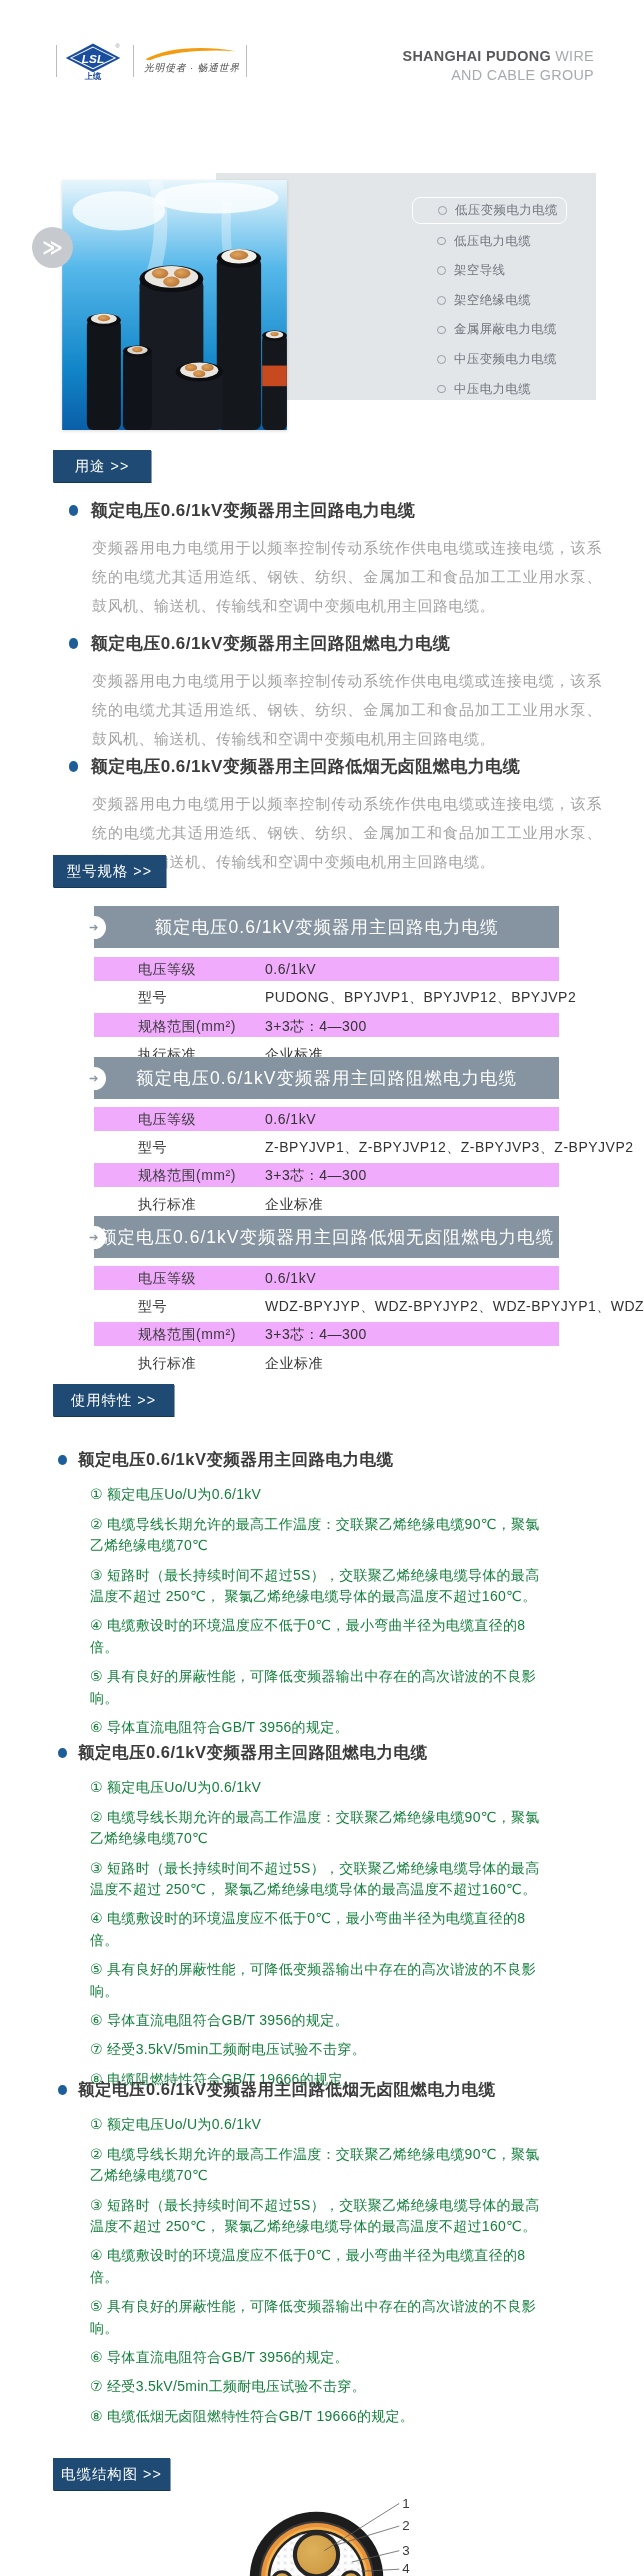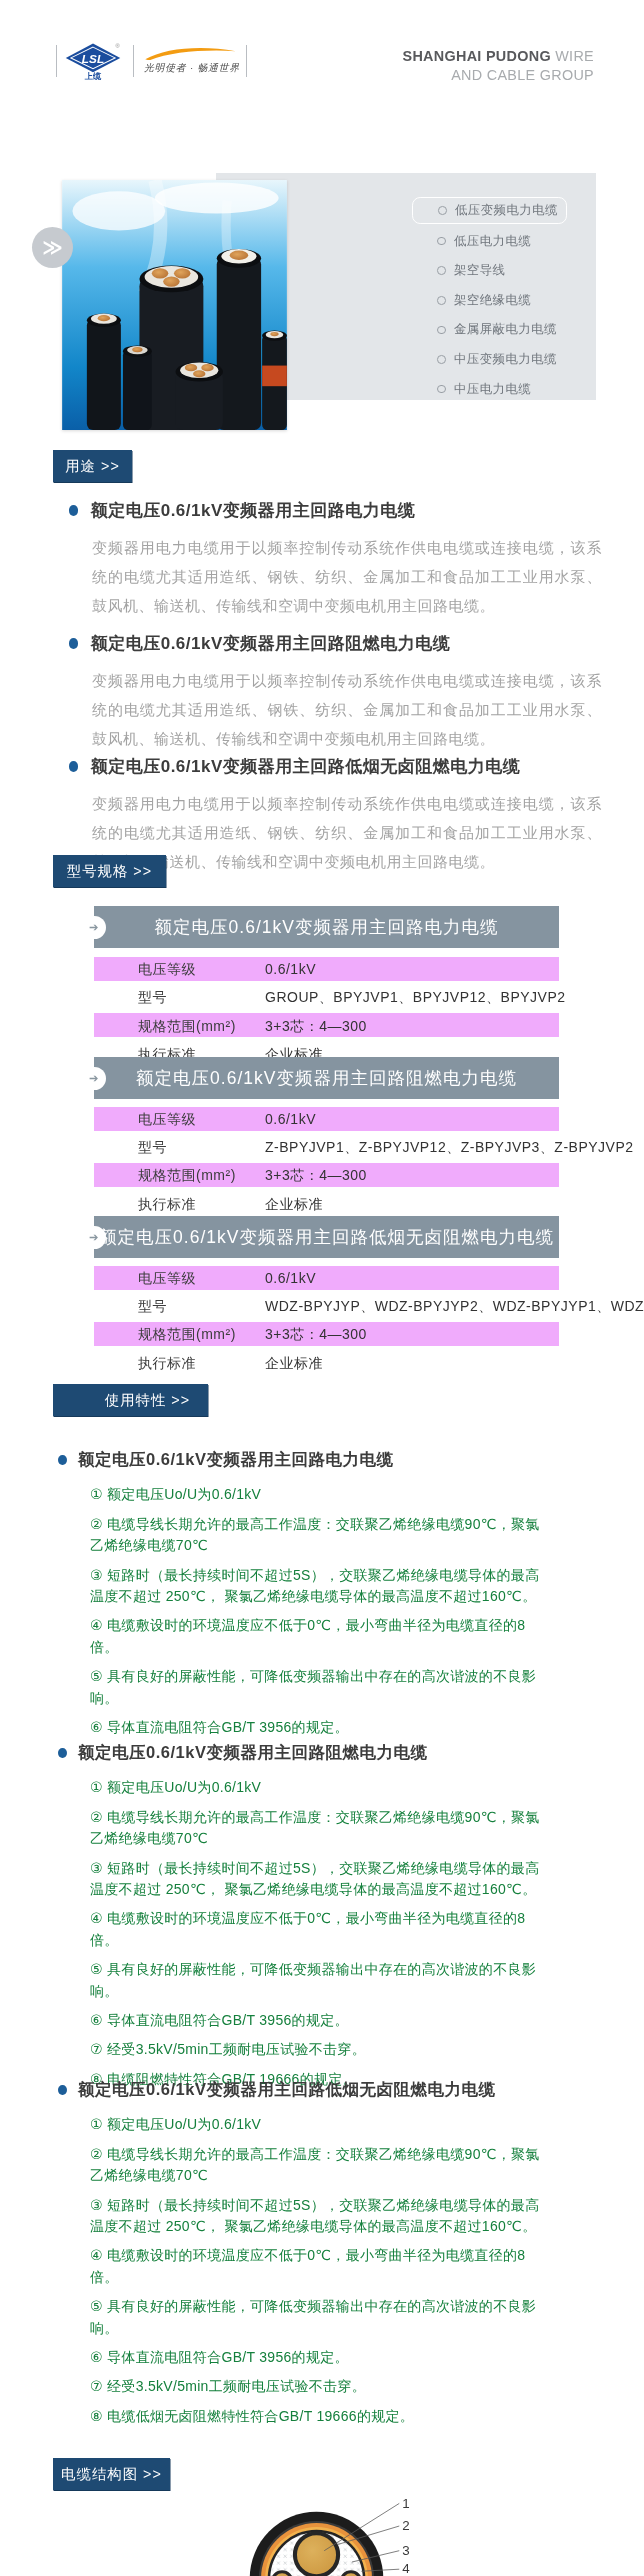--- a/index.html
+++ b/index.html
@@ -192,21 +192,21 @@
     <div class="menu-item">
       <span class="ring"></span>
       <span class="lbl">中压变频电力电缆</span>
     </div>
     <div class="menu-item">
       <span class="ring"></span>
       <span class="lbl">中压电力电缆</span>
     </div>
   </div>
 
-  <div class="badge abs" style="left:53px;top:450px;width:79px;height:32px;">
+  <div class="badge abs" style="left:53px;top:450px;width:98px;height:32px;">
     <span>用途 &gt;&gt;</span>
   </div>
 
   <div class="abs" style="left:69px;top:499px;width:531px;">
     <div class="u-title">
       <span class="u-dot"></span>
       <span class="u-h">额定电压0.6/1kV变频器用主回路电力电缆</span>
     </div>
     <div class="u-p" style="margin:11.3px 0 0 23px;width:510px;">变频器用电力电缆用于以频率控制传动系统作供电电缆或连接电缆，该系统的电缆尤其适用造纸、钢铁、纺织、金属加工和食品加工工业用水泵、鼓风机、输送机、传输线和空调中变频电机用主回路电缆。</div>
   </div>
@@ -235,21 +235,21 @@
     <div class="tbl-banner" style="height:42px;">
       <span class="circ">➔</span>
       <span>额定电压0.6/1kV变频器用主回路电力电缆</span>
     </div>
     <div class="t-row g" style="margin-top:9.3px;">
       <span class="k">电压等级</span>
       <span class="v">0.6/1kV</span>
     </div>
     <div class="t-row" style="margin-top:4.1px;">
       <span class="k">型号</span>
-      <span class="v">GROUP、BPYJVP1、BPYJVP12、BPYJVP2</span>
+      <span class="v">PUDONG、BPYJVP1、BPYJVP12、BPYJVP2</span>
     </div>
     <div class="t-row g" style="margin-top:4.1px;">
       <span class="k">规格范围(mm²)</span>
       <span class="v">3+3芯：4—300</span>
     </div>
     <div class="t-row" style="margin-top:4.1px;">
       <span class="k">执行标准</span>
       <span class="v">企业标准</span>
     </div>
   </div>
@@ -293,21 +293,21 @@
     <div class="t-row g" style="margin-top:4.1px;">
       <span class="k">规格范围(mm²)</span>
       <span class="v">3+3芯：4—300</span>
     </div>
     <div class="t-row" style="margin-top:4.1px;">
       <span class="k">执行标准</span>
       <span class="v">企业标准</span>
     </div>
   </div>
 
-  <div class="badge abs" style="left:53px;top:1384px;width:121px;height:32px;padding-left:34px;">
+  <div class="badge abs" style="left:53px;top:1384px;width:121px;height:32px;">
     <span>使用特性 &gt;&gt;</span>
   </div>
 
   <div class="abs" style="left:58px;top:1449px;width:536px;">
     <div class="f-title">
       <span class="f-dot"></span>
       <span class="f-h">额定电压0.6/1kV变频器用主回路电力电缆</span>
     </div>
     <div class="f-item">① 额定电压Uo/U为0.6/1kV</div>
     <div class="f-item">② 电缆导线长期允许的最高工作温度：交联聚乙烯绝缘电缆90℃，聚氯乙烯绝缘电缆70℃</div>

